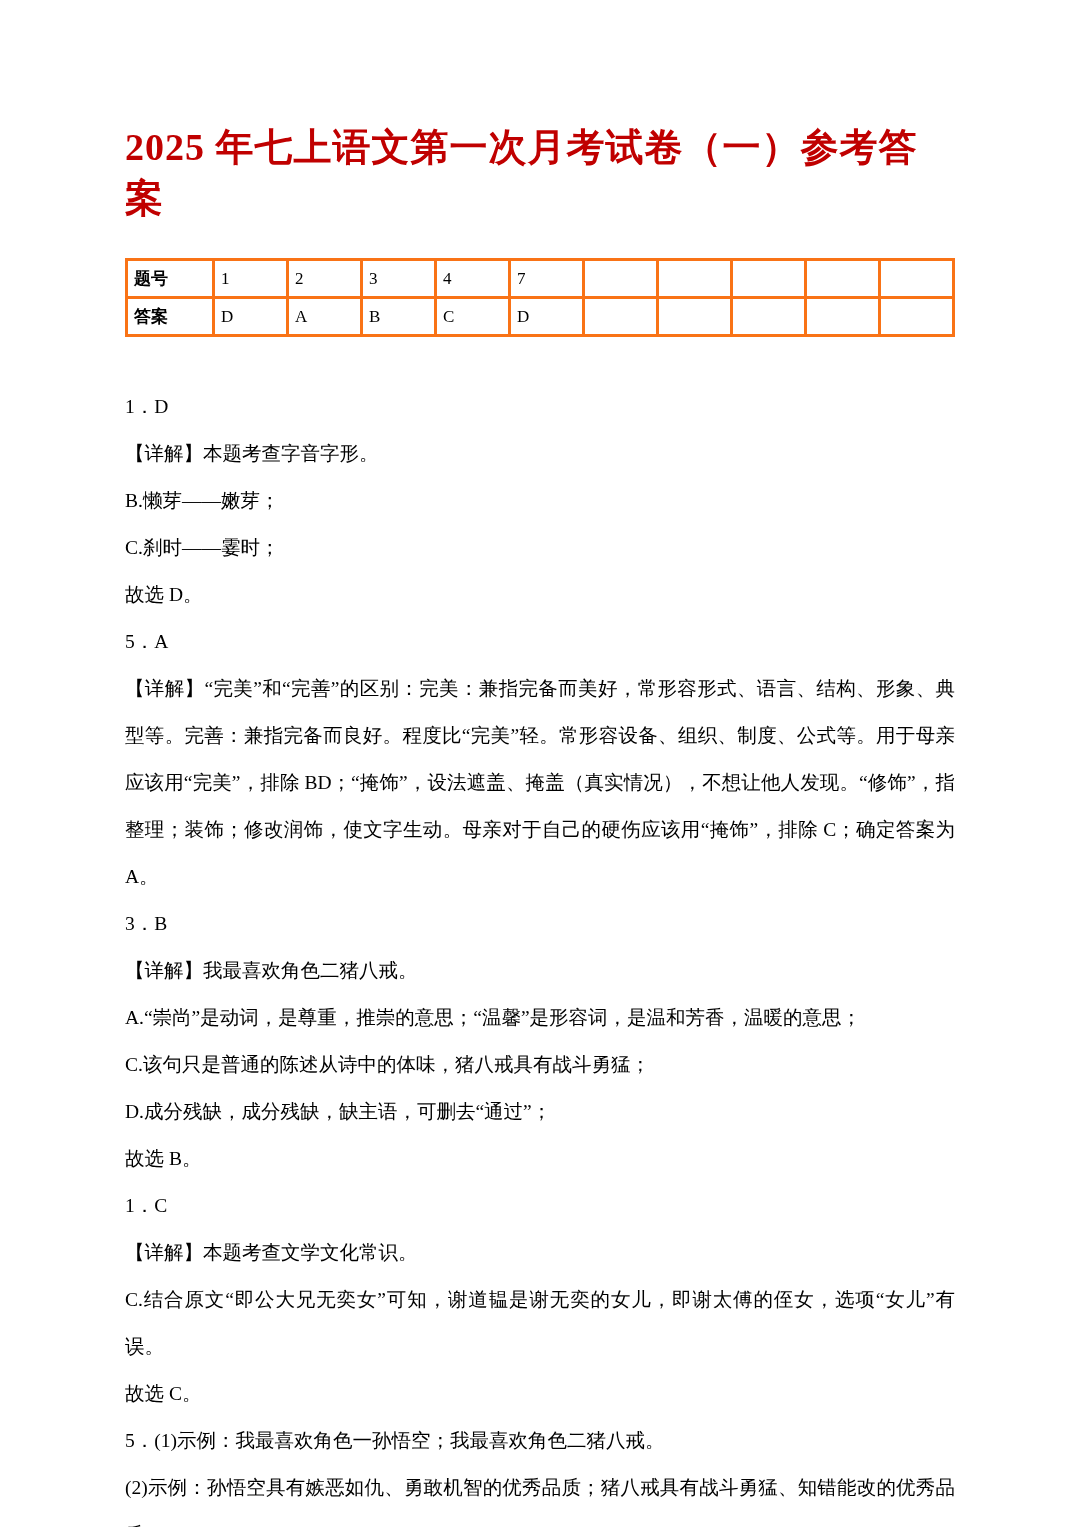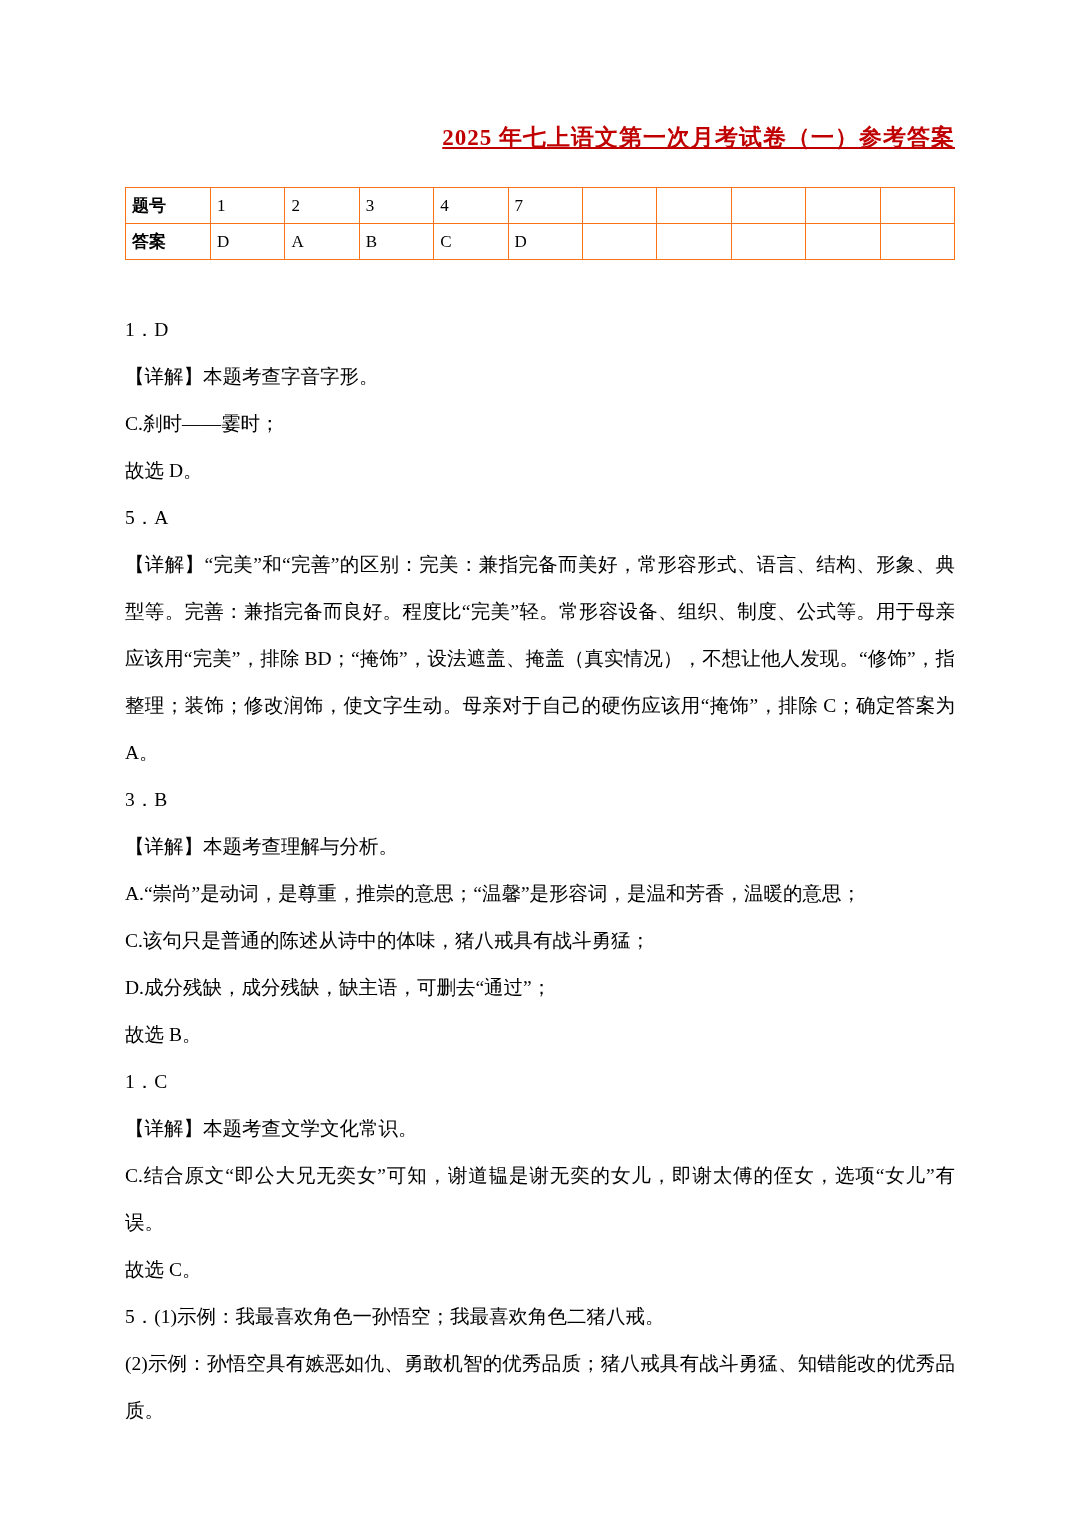--- a/index.html
+++ b/index.html
@@ -15,35 +15,34 @@
   .page {
     position: relative;
     width: 1080px;
     min-height: 1527px;
     box-sizing: border-box;
     padding: 122px 125px 70px 125px;
     background: #ffffff;
   }
   .doc-title {
     margin: 0 0 34px 0;
-    text-align: right;
-    font-size: 23px;
+    text-align: left;
+    font-size: 38px;
     font-weight: bold;
     color: #c00000;
     letter-spacing: 1px;
-    text-decoration: underline;
   }
   table.answer-table {
     width: 100%;
     border-collapse: collapse;
     table-layout: fixed;
     margin: 0 0 46px 0;
   }
   table.answer-table td {
-    border: 1px solid #f97316;
+    border: 3px solid #f97316;
     height: 33px;
     padding: 1px 6px;
     font-size: 17px;
     vertical-align: middle;
     overflow: hidden;
   }
   table.answer-table td.hd {
     font-weight: bold;
     width: 72px;
   }
@@ -91,26 +90,27 @@
         <td></td>
         <td></td>
         <td></td>
       </tr>
     </tbody>
   </table>
 
   <div class="doc-body">
     <p>1．D</p>
     <p>【详解】本题考查字音字形。</p>
+    <p>B.懒芽——嫩芽；</p>
     <p>C.刹时——霎时；</p>
     <p>故选 D。</p>
     <p>5．A</p>
     <p>【详解】“完美”和“完善”的区别：完美：兼指完备而美好，常形容形式、语言、结构、形象、典型等。完善：兼指完备而良好。程度比“完美”轻。常形容设备、组织、制度、公式等。用于母亲应该用“完美”，排除 BD；“掩饰”，设法遮盖、掩盖（真实情况），不想让他人发现。“修饰”，指整理；装饰；修改润饰，使文字生动。母亲对于自己的硬伤应该用“掩饰”，排除 C；确定答案为 A。</p>
     <p>3．B</p>
-    <p>【详解】本题考查理解与分析。</p>
+    <p>【详解】我最喜欢角色二猪八戒。</p>
     <p>A.“崇尚”是动词，是尊重，推崇的意思；“温馨”是形容词，是温和芳香，温暖的意思；</p>
     <p>C.该句只是普通的陈述从诗中的体味，猪八戒具有战斗勇猛；</p>
     <p>D.成分残缺，成分残缺，缺主语，可删去“通过”；</p>
     <p>故选 B。</p>
     <p>1．C</p>
     <p>【详解】本题考查文学文化常识。</p>
     <p>C.结合原文“即公大兄无奕女”可知，谢道韫是谢无奕的女儿，即谢太傅的侄女，选项“女儿”有误。</p>
     <p>故选 C。</p>
     <p>5．(1)示例：我最喜欢角色一孙悟空；我最喜欢角色二猪八戒。</p>
     <p>(2)示例：孙悟空具有嫉恶如仇、勇敢机智的优秀品质；猪八戒具有战斗勇猛、知错能改的优秀品质。</p>

